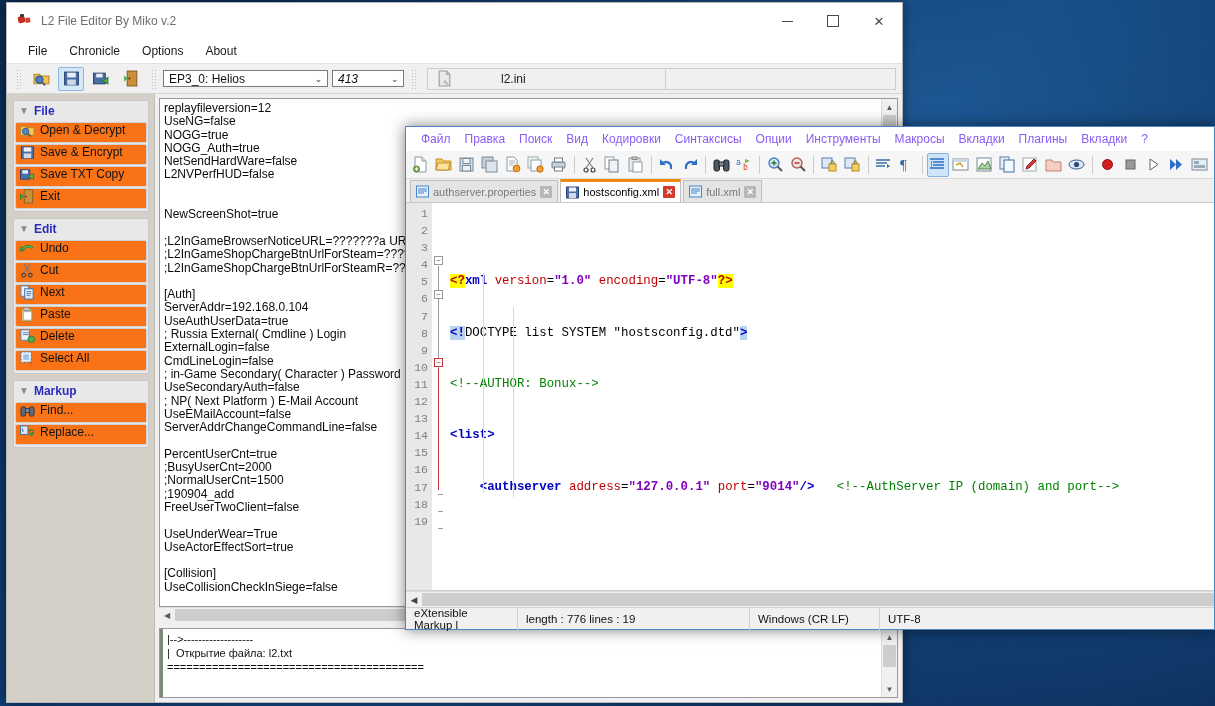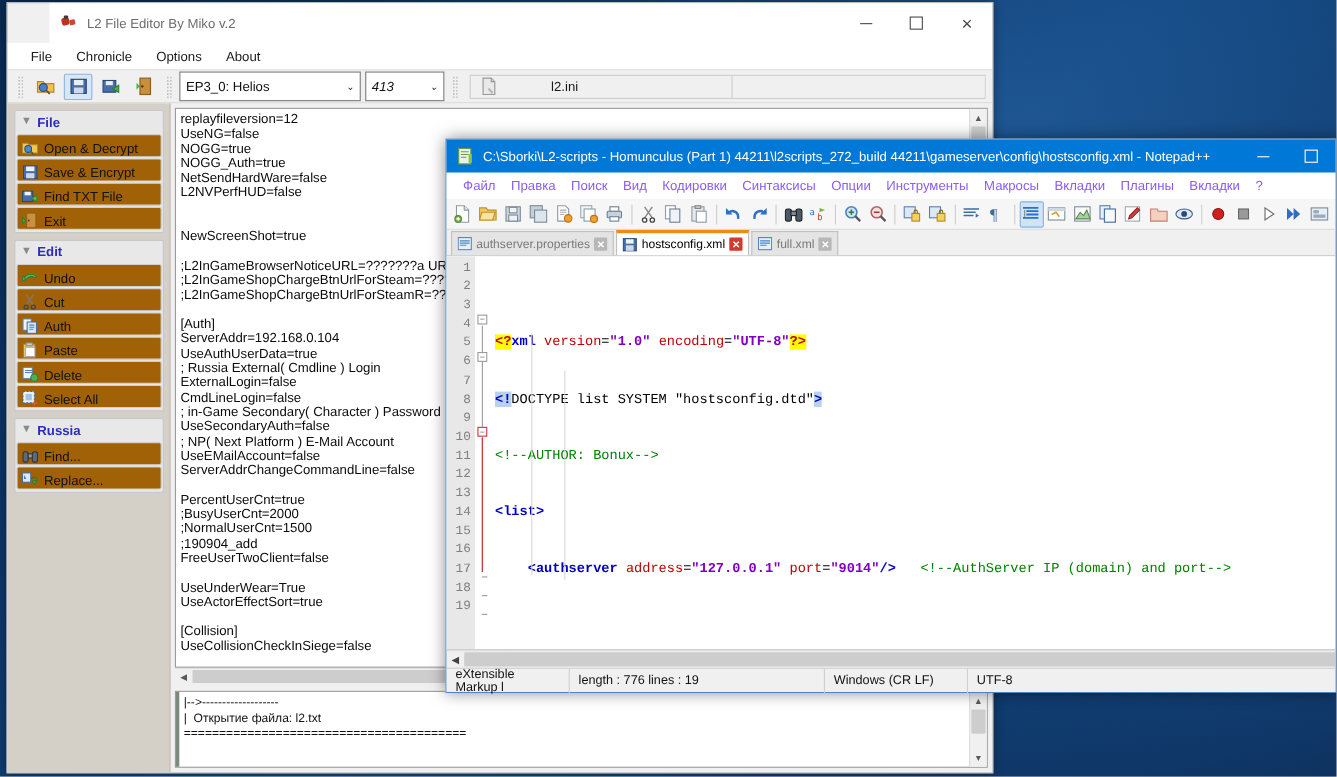--- a/index.html
+++ b/index.html
@@ -28,21 +28,20 @@
     width: 897px; height: 701px;
     background: #f0f0f0;
     border: 1px solid #b9b9b9;
     box-shadow: 0 0 10px rgba(0,0,0,0.45);
     display: flex; flex-direction: column;
   }
   #l2-titlebar {
     height: 36px; background: #ffffff;
     display: flex; align-items: center;
     flex: 0 0 auto;
-    margin-left: 38px;
   }
   .l2-title-icon {
     width: 16px; height: 16px; margin-left: 10px; margin-right: 8px;
     position: relative;
   }
   .l2-title-icon::before {
     content:''; position:absolute; left:1px; top:3px; width:7px; height:7px;
     background:#c03020; border-radius:2px; transform:rotate(-12deg);
     box-shadow: 6px 2px 0 -1px #d04535;
   }
@@ -71,21 +70,21 @@
     display:flex; align-items:center; padding: 0 6px; gap:4px; flex:0 0 auto;
   }
   .grip { width:5px; height:20px;
     background-image: radial-gradient(circle, #b8b8b8 1px, transparent 1px);
     background-size: 3px 3px; opacity:.9; margin:0 3px;}
   .tb-btn { width:26px; height:24px; display:flex; align-items:center; justify-content:center; }
   .tb-btn.active { background:#d6e7f8; border:1px solid #8bb6e0; border-radius:2px; }
   .ico { width:17px; height:17px; display:block; }
 
   .combo {
-    height:27px; background:#fff; border:1px solid #7a7a7a;
+    height:17px; background:#fff; border:1px solid #7a7a7a;
     display:flex; align-items:center; font-size:12px; color:#111;
     padding-left:5px; position:relative;
   }
   .combo .caret {
     margin-left:auto; width:17px; height:19px;
     display:flex; align-items:center; justify-content:center; color:#333; font-size:9px;
   }
   #l2-combo-chronicle { width:165px; }
   #l2-combo-version { width:72px;font-style:italic; }
   #l2-file-field {
@@ -103,22 +102,22 @@
     padding:6px 5px 0 6px;
   }
   .side-group { margin-bottom:6px; background:#e8e8e8; border:1px solid #c8c8c8;
      border-radius:2px; padding:1px; }
   .side-header {
     display:flex; align-items:center; gap:5px;
     padding:2px 4px 3px 4px; color:#2b2bc0; font-weight:bold; font-size:12px;
   }
   .chev { color:#8a8a8a; font-size:10px; line-height:8px; }
   .side-btn {
-    display:flex; align-items:flex-end; gap:5px;
-    background:#a16207; border:1px solid #d0d0d0; border-radius:2px;
+    display:flex; align-items:flex-start; gap:5px;
+    background:#f97316; border:1px solid #d0d0d0; border-radius:2px;
     height:21px; margin:1px 0; padding-left:4px; font-size:12px; color:#111;
   }
   .side-ico { width:15px; height:15px; flex:0 0 15px; }
 
   
   #l2-main { flex:1; display:flex; flex-direction:column; min-width:0; padding:4px 4px 4px 4px; }
   #l2-text-wrap {
     flex:1; background:#fff; border:1px solid #9a9a9a; display:flex; min-height:0;
     position:relative;
   }
@@ -330,21 +329,21 @@
               <rect x="4" y="9" width="8" height="5" fill="#cfd9e8"></rect>
             </svg>
           <span>Save &amp; Encrypt</span>
         </div>
         <div class="side-btn">
           <svg class="side-ico" viewBox="0 0 16 16">
               <rect x="0.5" y="3" width="10" height="10" fill="#4a6fa8" stroke="#2c4670"></rect>
               <rect x="2.5" y="3.5" width="6" height="3.5" fill="#eef3fa"></rect>
               <path d="M9 10l5.5-3v6.2z" fill="#5cb85c" stroke="#2e7d32"></path>
             </svg>
-          <span>Find TXT File</span>
+          <span>Save TXT Copy</span>
         </div>
         <div class="side-btn">
           <svg class="side-ico" viewBox="0 0 16 16">
               <rect x="4.5" y="0.8" width="9" height="14.2" fill="#c9913d" stroke="#8a5f1c"></rect>
               <circle cx="6.5" cy="8" r="0.9" fill="#4a3010"></circle>
               <path d="M0.6 5.2l3.2 2.9-3.2 2.9z" fill="#4caf50" stroke="#2e7d32"></path>
             </svg>
           <span>Exit</span>
         </div>
       </div>
@@ -368,21 +367,21 @@
               <circle cx="11" cy="13" r="2" fill="none" stroke="#444" stroke-width="1.2"></circle>
             </svg>
           <span>Cut</span>
         </div>
         <div class="side-btn">
           <svg class="side-ico" viewBox="0 0 16 16">
               <rect x="1" y="1" width="8" height="11" fill="#eef4fb" stroke="#5a7fae"></rect>
               <rect x="5" y="4" width="9" height="11" fill="#dceaf8" stroke="#3f6c9e"></rect>
               <path d="M7 7h5M7 9h5M7 11h4" stroke="#5a7fae"></path>
             </svg>
-          <span>Auth</span>
+          <span>Next</span>
         </div>
         <div class="side-btn">
           <svg class="side-ico" viewBox="0 0 16 16">
               <rect x="1.5" y="2" width="11" height="13" fill="#e8c87a" stroke="#a8832c"></rect>
               <rect x="4" y="0.8" width="6" height="2.8" fill="#cfcfcf" stroke="#888"></rect>
               <rect x="3.5" y="5" width="9" height="9" fill="#fff" stroke="#aaa"></rect>
             </svg>
           <span>Paste</span>
         </div>
         <div class="side-btn">
@@ -399,21 +398,21 @@
               <path d="M3.5 3.5h6v6h-6z" fill="#9ec4e8"></path>
               <path d="M12 10v5M9.5 12.5h5" stroke="#d4602a" stroke-width="1.2"></path>
             </svg>
           <span>Select All</span>
         </div>
       </div>
 
       <div class="side-group">
         <div class="side-header">
           <span class="chev">▼</span>
-          <span>Russia</span>
+          <span>Markup</span>
         </div>
         <div class="side-btn">
           <svg class="side-ico" viewBox="0 0 16 16">
               <rect x="1" y="4" width="5" height="10" rx="2" fill="#5d6a78" stroke="#333"></rect>
               <rect x="10" y="4" width="5" height="10" rx="2" fill="#5d6a78" stroke="#333"></rect>
               <rect x="6" y="6" width="4" height="4" fill="#8d99a8" stroke="#333"></rect>
             </svg>
           <span>Find...</span>
         </div>
         <div class="side-btn">
@@ -493,34 +492,20 @@
           <div style="flex:1"></div>
           <div class="arrow">▼</div>
         </div>
       </div>
     </div>
   </div>
 </div>
 
 <div id="npp-window">
 
-  <div id="npp-titlebar">
-    <span class="npp-title-icon">
-      <svg width="16" height="16" viewBox="0 0 16 16">
-          <rect x="2" y="1" width="11" height="14" fill="#e9f3e4" stroke="#6a9a50"></rect>
-          <path d="M4 4h7M4 6.5h7M4 9h5" stroke="#6a9a50"></path>
-          <rect x="11" y="6" width="3" height="8" fill="#8bc34a"></rect>
-        </svg>
-    </span>
-    <span id="npp-title-text">C:\Sborki\L2-scripts - Homunculus (Part 1) 44211\l2scripts_272_build 44211\gameserver\config\hostsconfig.xml - Notepad++</span>
-    <div class="npp-wincontrols">
-      <div class="npp-wc min"></div>
-      <div class="npp-wc max"></div>
-    </div>
-  </div>
 
   <div id="npp-menubar">
     <div class="npp-menu-item">Файл</div>
     <div class="npp-menu-item">Правка</div>
     <div class="npp-menu-item">Поиск</div>
     <div class="npp-menu-item">Вид</div>
     <div class="npp-menu-item">Кодировки</div>
     <div class="npp-menu-item">Синтаксисы</div>
     <div class="npp-menu-item">Опции</div>
     <div class="npp-menu-item">Инструменты</div>

